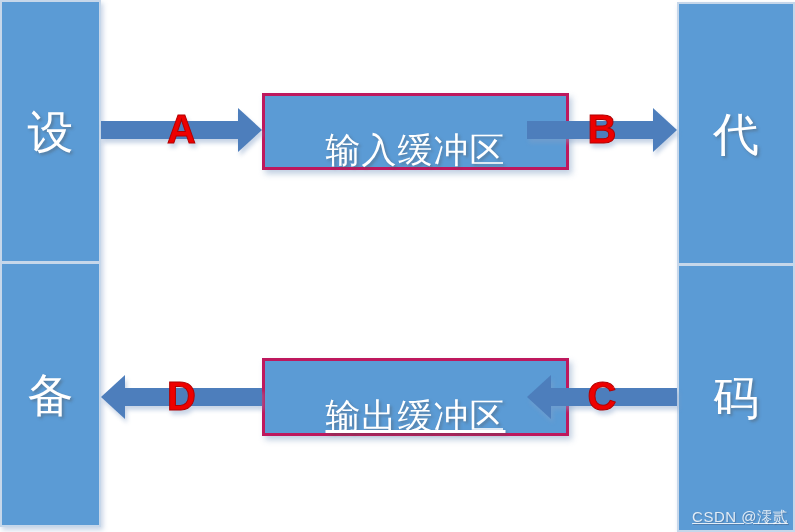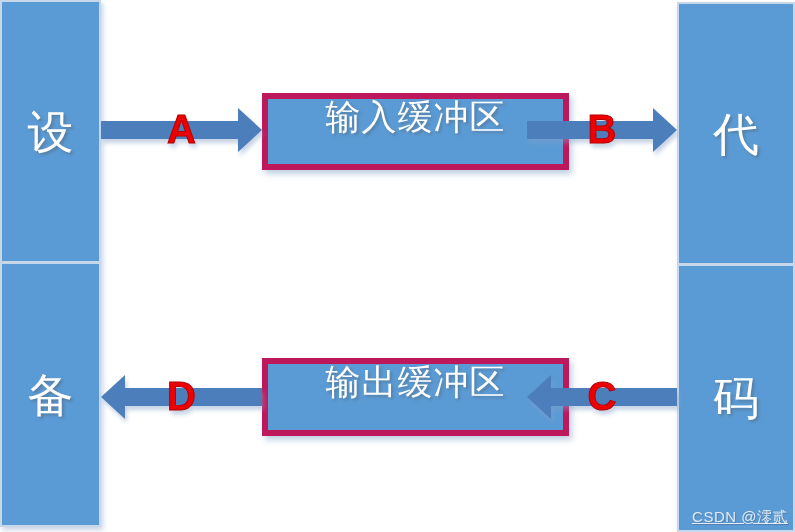--- a/index.html
+++ b/index.html
@@ -36,30 +36,30 @@
     text-shadow:2px 2px 3px rgba(80,80,80,.40);
   }
   .bar-cell.top{height:259px;flex:0 0 auto;}
   .bar-divider{height:3px;background:var(--edge-light);flex:0 0 auto;}
   .bar-cell.bottom{flex:1 1 auto;}
   
   .buffer-box{
     position:absolute;
     left:262px;width:307px;height:77px;
     background:var(--bar-fill);
-    border:6px solid #be185d;
+    border:3px solid #be185d;
     box-sizing:border-box;
-    display:flex;align-items:flex-start;justify-content:center;
+    display:flex;align-items:flex-end;justify-content:center;
     color:var(--glyph-color);
     font-size:35px;letter-spacing:1px;line-height:1;
     text-shadow:2px 2px 3px rgba(80,80,80,.40);
     box-shadow:3px 4px 6px rgba(120,150,190,.45);
   }
   .box-input{top:93px;}
-  .box-output{top:358px;height:78px;}
+  .box-output{top:358px;height:78px;text-decoration:underline;}
   
   .arrow{
     position:absolute;height:44px;
     filter:drop-shadow(2px 4px 2px rgba(130,160,200,.45));
   }
   .arrow-a{left:101px;top:108px;width:161px;}
   .arrow-b{left:527px;top:108px;width:150px;}
   .arrow-c{left:527px;top:375px;width:150px;}
   .arrow-d{left:101px;top:375px;width:161px;}
   .arrow .shaft{

